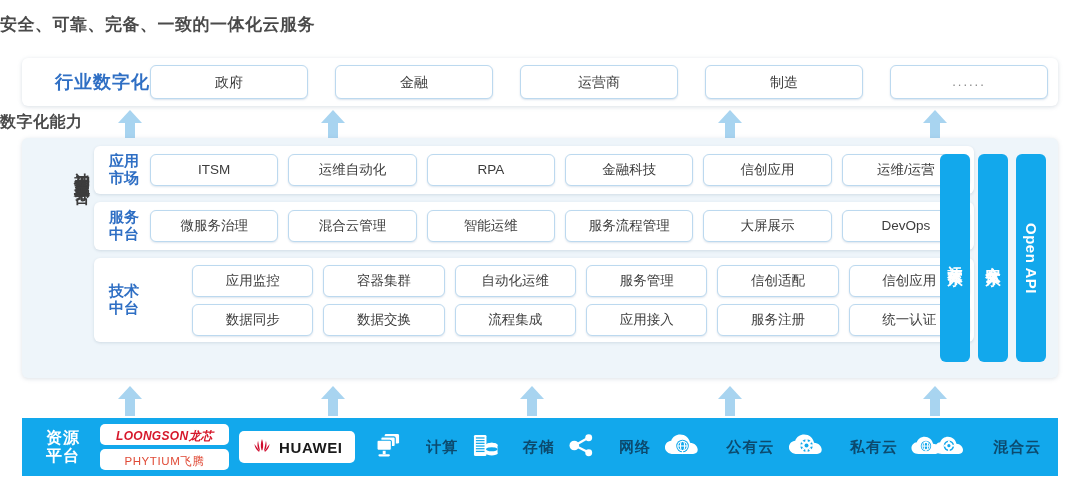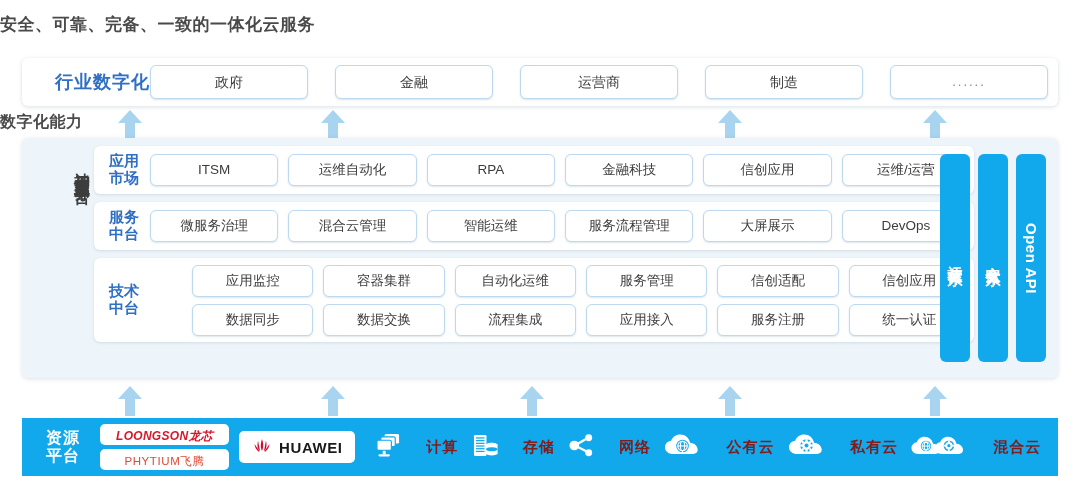--- a/index.html
+++ b/index.html
@@ -126,21 +126,21 @@
   .loongson{font-size:12px;font-weight:bold;font-style:italic;color:#d6182b;letter-spacing:.3px;}
   .phytium{font-size:11.5px;color:#e04a36;letter-spacing:.6px;}
   .huawei-pill{
     background:#fff;border-radius:5px;height:32px;margin-left:10px;
     display:flex;align-items:center;gap:6px;padding:0 12px;
   }
   .huawei-mark{width:22px;height:18px;flex:0 0 22px;}
   .huawei-word{font-size:15px;font-weight:bold;color:#1a1a1a;letter-spacing:.6px;}
 
   .res-items{flex:1;display:flex;align-items:center;justify-content:space-around;margin-left:14px;}
-  .res-item{display:flex;align-items:center;gap:24px;color:#7f1d1d;}
+  .res-item{display:flex;align-items:center;gap:24px;color:#0c4a6e;}
   .res-item .ico{display:block;}
   .res-item .txt{font-size:15px;font-weight:bold;letter-spacing:1px;}
 </style>
 </head>
 <body>
 
 <div class="page">
 
   <div class="main-title">安全、可靠、完备、一致的一体化云服务</div>
 

